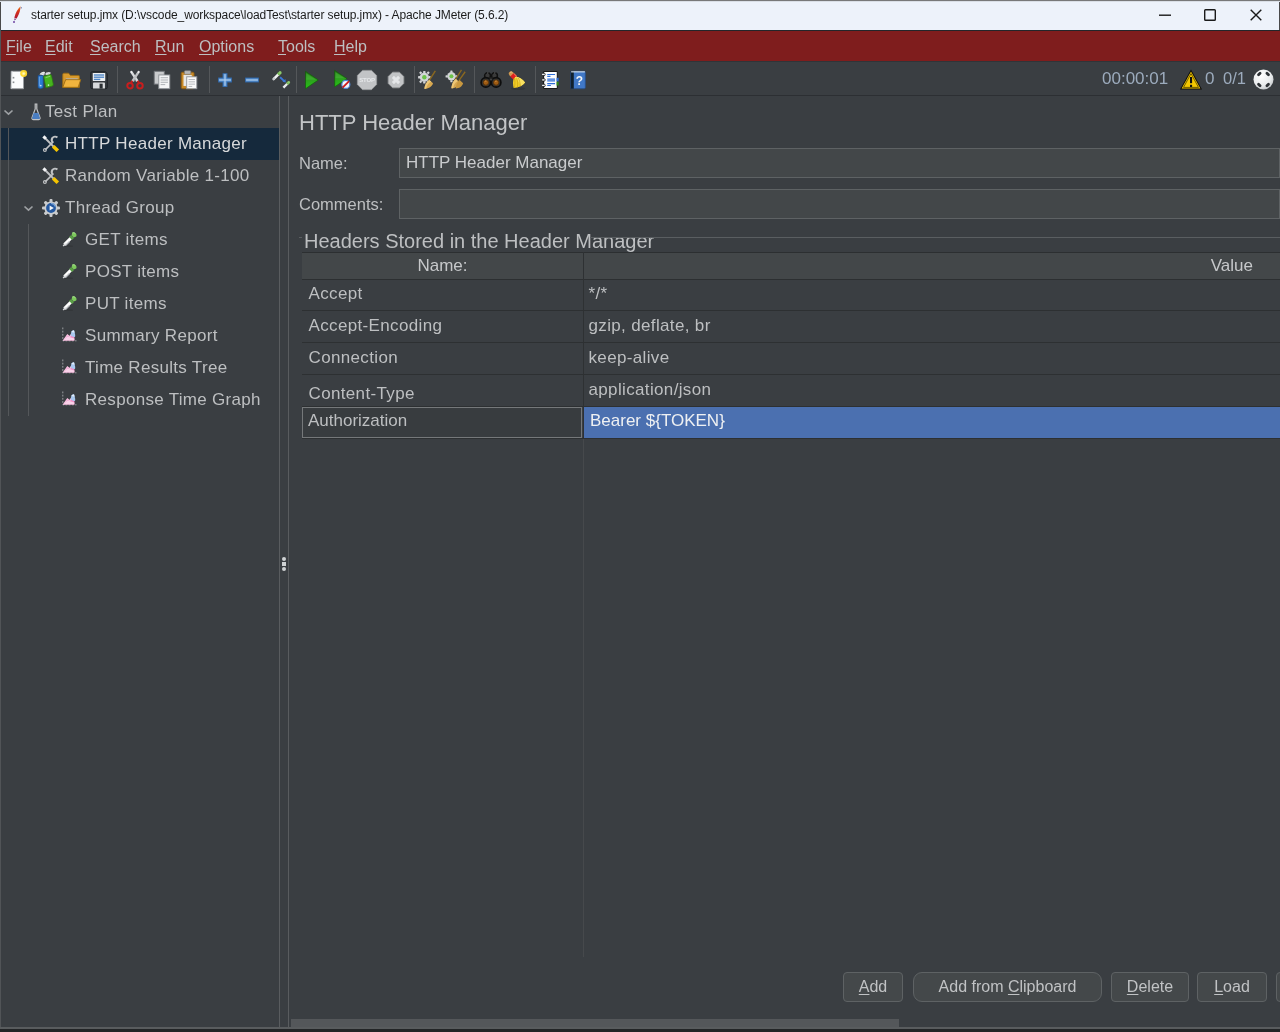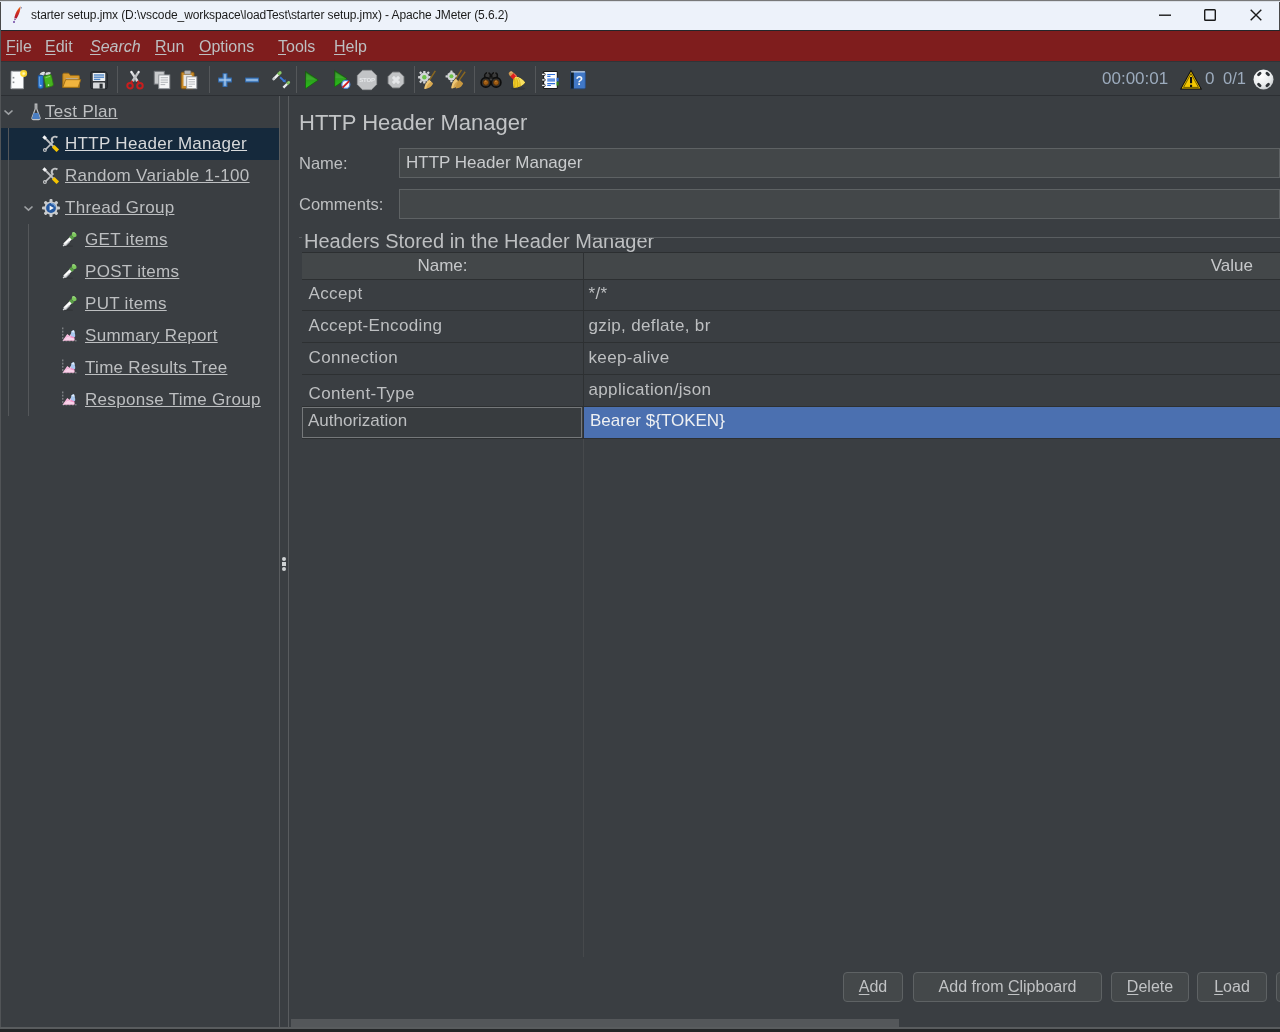--- a/index.html
+++ b/index.html
@@ -3,21 +3,21 @@
 <meta charset="utf-8">
 <style>
   * { margin:0; padding:0; box-sizing:border-box; }
   svg { display:block; }
   html,body { width:1280px; height:1032px; overflow:hidden; }
   body { font-family:"Liberation Sans", sans-serif; background:#3a3e42; position:relative; }
   .abs { position:absolute; }
   .txt { color:#bdbfc1; font-size:17px; white-space:nowrap; }
   u { text-decoration:underline; text-underline-offset:2px; }
   .mtxt { color:#bdbfc1; font-size:16px; white-space:nowrap; }
-  #treerows div { letter-spacing:0.3px;text-decoration:underline; }
+  #treerows div { letter-spacing:0.3px; }
   #tablerows div { letter-spacing:0.35px; }
 </style>
 </head>
 <body>
 
 <div class="abs" id="titlebar" style="left:0;top:0;width:1280px;height:30px;background:#edf2fa;">
   <svg class="abs" style="left:12px;top:5px;" width="10" height="18" viewBox="0 0 10 18">
     <defs>
         <linearGradient id="fg" x1="0.3" y1="0" x2="0.45" y2="1">
       <stop offset="0" stop-color="#f09018"></stop>
@@ -43,21 +43,21 @@
 </div>
 
 <div class="abs" style="left:0;top:0;width:1280px;height:1px;background:#787878;"></div>
 <div class="abs" style="left:0;top:1px;width:1280px;height:1px;background:#b8bcc0;opacity:0.35;"></div>
 <div class="abs" style="left:0;top:2px;width:1px;height:28px;background:#4a4a4a;"></div>
 <div class="abs" style="left:1279px;top:2px;width:1px;height:28px;background:#4a4a4a;"></div>
 
 <div class="abs" id="menubar" style="left:0;top:30px;width:1280px;height:31px;background:#7f1d1d;border-top:1px solid #23262a;">
   <span class="abs mtxt" style="left:6px;top:7px;"><u>F</u>ile</span>
   <span class="abs mtxt" style="left:45px;top:7px;text-align:right;"><u>E</u>dit</span>
-  <span class="abs mtxt" style="left:90px;top:7px;font-style:italic;"><u>S</u>earch</span>
+  <span class="abs mtxt" style="left:90px;top:7px;"><u>S</u>earch</span>
   <span class="abs mtxt" style="left:155px;top:7px;"><u>R</u>un</span>
   <span class="abs mtxt" style="left:199px;top:7px;"><u>O</u>ptions</span>
   <span class="abs mtxt" style="left:278px;top:7px;"><u>T</u>ools</span>
   <span class="abs mtxt" style="left:334px;top:7px;"><u>H</u>elp</span>
 </div>
 
 <div class="abs" id="toolbar" style="left:0;top:61px;width:1280px;height:35px;background:#3a3e42;border-top:1px solid #303438;border-bottom:1px solid #2c2f33;">
   <div class="abs" id="tbicons" style="left:0;top:0;width:100%;height:100%;">
       <div class="abs" style="left:117px;top:4px;width:1px;height:27px;background:#54575a;"></div>
       <div class="abs" style="left:208.5px;top:4px;width:1px;height:27px;background:#54575a;"></div>
@@ -433,21 +433,21 @@
       <div class="abs" style="left:61px;top:294px;">
         <svg width="17" height="17" viewBox="0 0 17 17">
           <path d="M1.8 1.5 V14.8 H15.5" stroke="#9a9da0" stroke-width="1" stroke-dasharray="1.8 1.4" fill="none"></path>
           <path d="M2.4 14.6 L6.4 8.8 L8.6 10.8 L11 7.4 L13.4 9.2 V14.6 Z" fill="#f090c8"></path>
           <path d="M2.4 14.6 L6.4 8.8 L8.6 10.8 L11 7.4" fill="none" stroke="#f8c0e0" stroke-width="1.2"></path>
           <path d="M2.4 14.6 L6.4 10.6 L13.4 12.6 V14.6 Z" fill="#fad2ea"></path>
           <path d="M10.4 5.6 C11.4 4.2 12.6 3.8 13.2 4.6 L14.2 9 C14.4 10.6 13.8 11.4 12.6 11 L9.6 9.4 Z" fill="#a8c8f0"></path>
           <path d="M10.8 5.4 C11.6 4.4 12.6 4.1 13.1 4.7 L13.6 6.8 C12.6 6.2 11.6 6 10.6 6.4 Z" fill="#e4eefa"></path>
         </svg>
       </div>
-      <div class="abs" style="left:85px;top:288px;height:32px;line-height:32px;font-size:17px;color:#bdbfc1;white-space:nowrap;">Response Time Group</div>
+      <div class="abs" style="left:85px;top:288px;height:32px;line-height:32px;font-size:17px;color:#bdbfc1;white-space:nowrap;">Response Time Graph</div>
     </div>
 </div>
 
 <div class="abs" style="left:279px;top:96px;width:1px;height:931px;background:#595c5f;"></div>
 <div class="abs" style="left:288px;top:96px;width:1px;height:931px;background:#595c5f;"></div>
 <div class="abs" style="left:282px;top:557px;width:4px;height:4px;border-radius:2px;background:#cfd2d4;"></div>
 <div class="abs" style="left:282px;top:562px;width:4px;height:4px;background:#cfd2d4;"></div>
 <div class="abs" style="left:282px;top:567px;width:4px;height:4px;border-radius:2px;background:#cfd2d4;"></div>
 
 <div class="abs" id="main" style="left:289px;top:96px;width:991px;height:931px;background:#3a3e42;">
@@ -494,21 +494,21 @@
     <div class="abs" style="left:282px;top:155px;width:696px;height:31px;background:#4b70b0;">
       <div class="abs" style="left:6px;top:4px;font-size:17px;color:#eef0f2;white-space:nowrap;">Bearer ${TOKEN}</div>
     </div>
     <div class="abs" style="left:0;top:155px;width:280px;height:31px;background:#383c3f;border:1.5px solid #75787a;">
       <div class="abs txt" style="left:5px;top:2.5px;">Authorization</div>
     </div>
   </div>
 
   <div id="buttons">
       <div class="abs" style="left:554px;top:876px;width:60px;height:30px;background:#44484a;border:1px solid #5e6264;border-radius:4px;text-align:center;line-height:28px;font-size:16px;color:#c0c2c4;white-space:nowrap;"><u>A</u>dd</div>
-      <div class="abs" style="left:624px;top:876px;width:189px;height:30px;background:#44484a;border:1px solid #5e6264;border-radius:4px;text-align:center;line-height:28px;font-size:16px;color:#c0c2c4;white-space:nowrap;">Add from <u>C</u>lipboard</div>
+      <div class="abs" style="left:624px;top:876px;width:189px;height:30px;background:#44484a;border:1px solid #5e6264;border-radius:9px;text-align:center;line-height:28px;font-size:16px;color:#c0c2c4;white-space:nowrap;">Add from <u>C</u>lipboard</div>
       <div class="abs" style="left:822px;top:876px;width:78px;height:30px;background:#44484a;border:1px solid #5e6264;border-radius:4px;text-align:center;line-height:28px;font-size:16px;color:#c0c2c4;white-space:nowrap;"><u>D</u>elete</div>
       <div class="abs" style="left:908px;top:876px;width:70px;height:30px;background:#44484a;border:1px solid #5e6264;border-radius:4px;text-align:center;line-height:28px;font-size:16px;color:#c0c2c4;white-space:nowrap;"><u>L</u>oad</div>
       <div class="abs" style="left:987px;top:876px;width:60px;height:30px;background:#44484a;border:1px solid #5e6264;border-radius:4px;text-align:center;line-height:28px;font-size:16px;color:#c0c2c4;white-space:nowrap;">ave</div>
     </div>
 
   <div class="abs" style="left:2px;top:923px;width:608px;height:10px;background:#54575a;"></div>
 </div>
 
 <div class="abs" style="left:0;top:30px;width:1px;height:998px;background:#515457;"></div>
 <div class="abs" style="left:0;top:1027px;width:1280px;height:2px;background:#595c5e;"></div>

